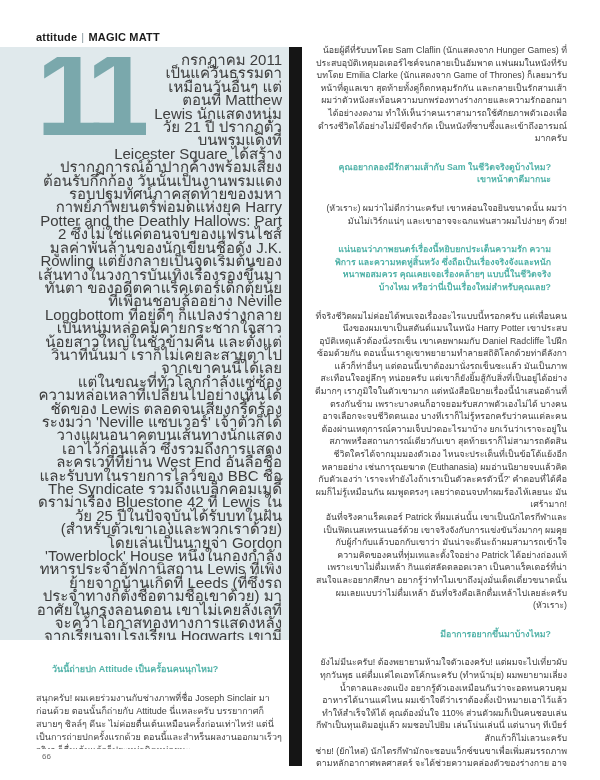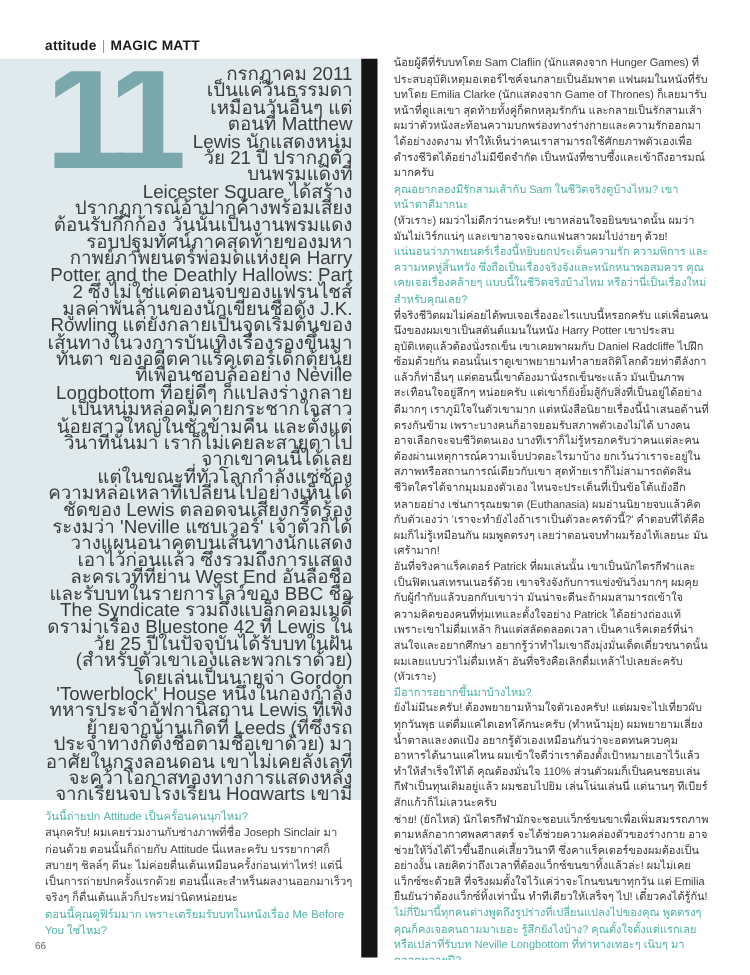--- a/index.html
+++ b/index.html
@@ -40,37 +40,39 @@
     position:absolute;left:289px;top:47px;width:13px;height:719px;
     background:#151515;
   }
 
   
   .left-qa{
     position:absolute;left:36px;top:647px;width:250px;height:102px;
     overflow:hidden;
   }
   .question{
-    font-size:9px;line-height:13px;color:#50b2a8;margin:0;
+    font-size:9px;line-height:13px;color:#50b2a8;margin:16px;
     overflow-wrap:break-word;
+    font-weight:bold;
   }
   .answer{
     font-size:9px;line-height:13px;color:#3d3d3d;margin:0;
     overflow-wrap:break-word;
   }
 
   .page-number{
-    position:absolute;left:28px;top:752px;
+    position:absolute;left:42px;top:752px;
     font-size:8px;color:#6b6b6b;
   }
 
   
   .right-col{
     position:absolute;left:315px;top:44px;width:252px;height:724px;
     overflow:hidden;
+    text-align:right;
   }
   .right-col .question,.right-col .answer{font-size:8.8px;line-height:12.6px;}
 </style>
 </head>
 <body>
 
 <div class="page">
 
   <div class="header">
     <span>attitude</span><span class="sep">|</span><span>MAGIC MATT</span>

